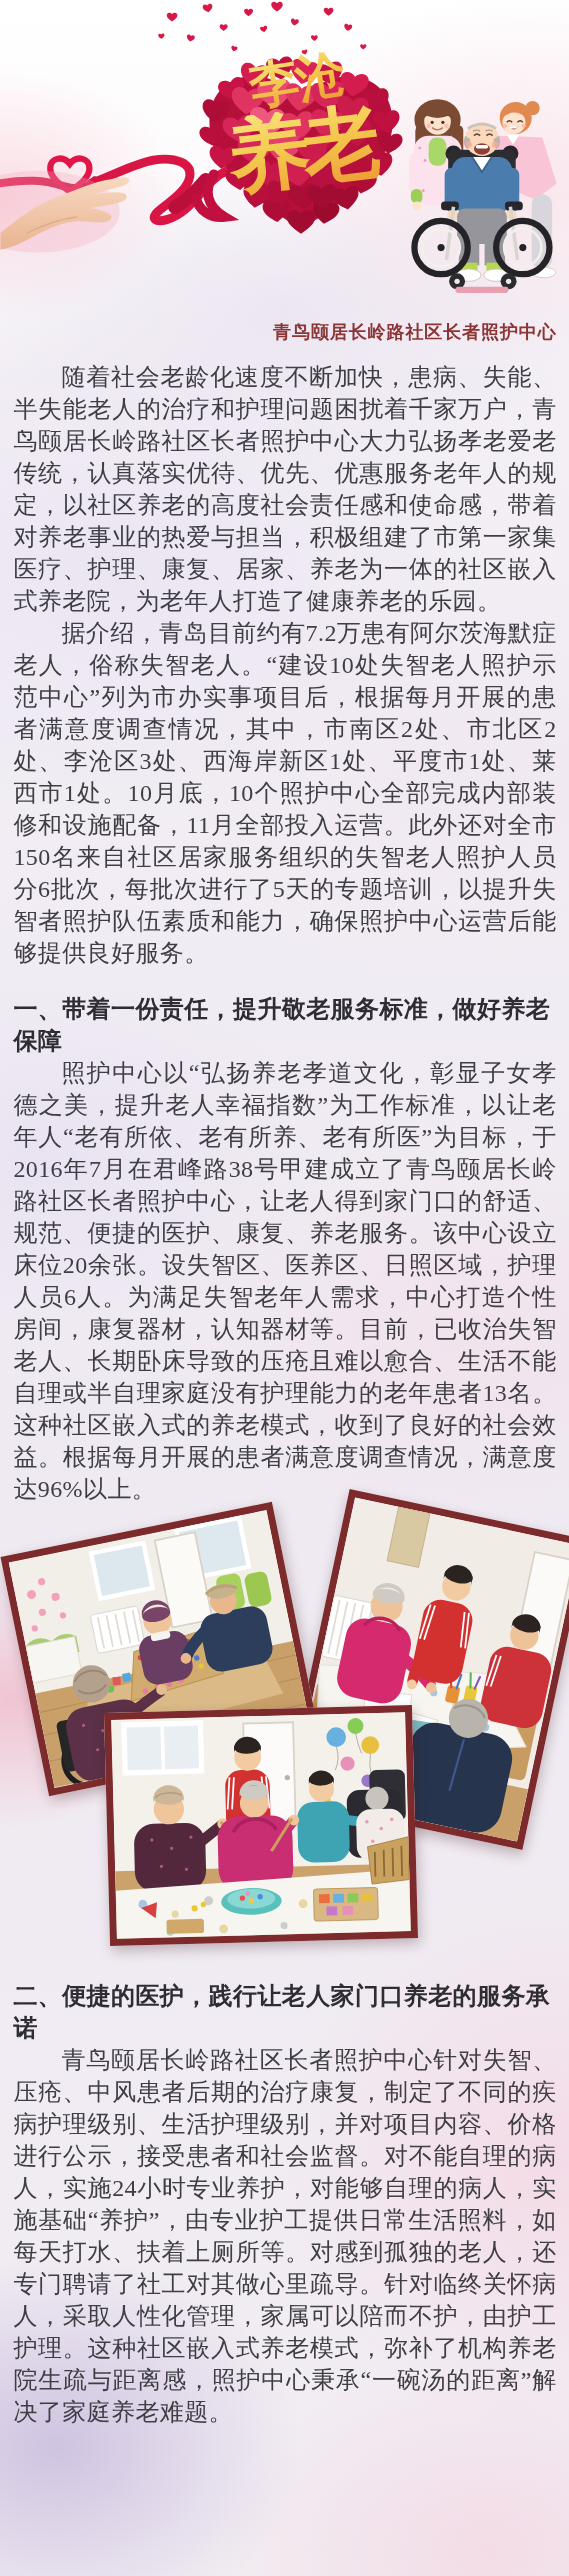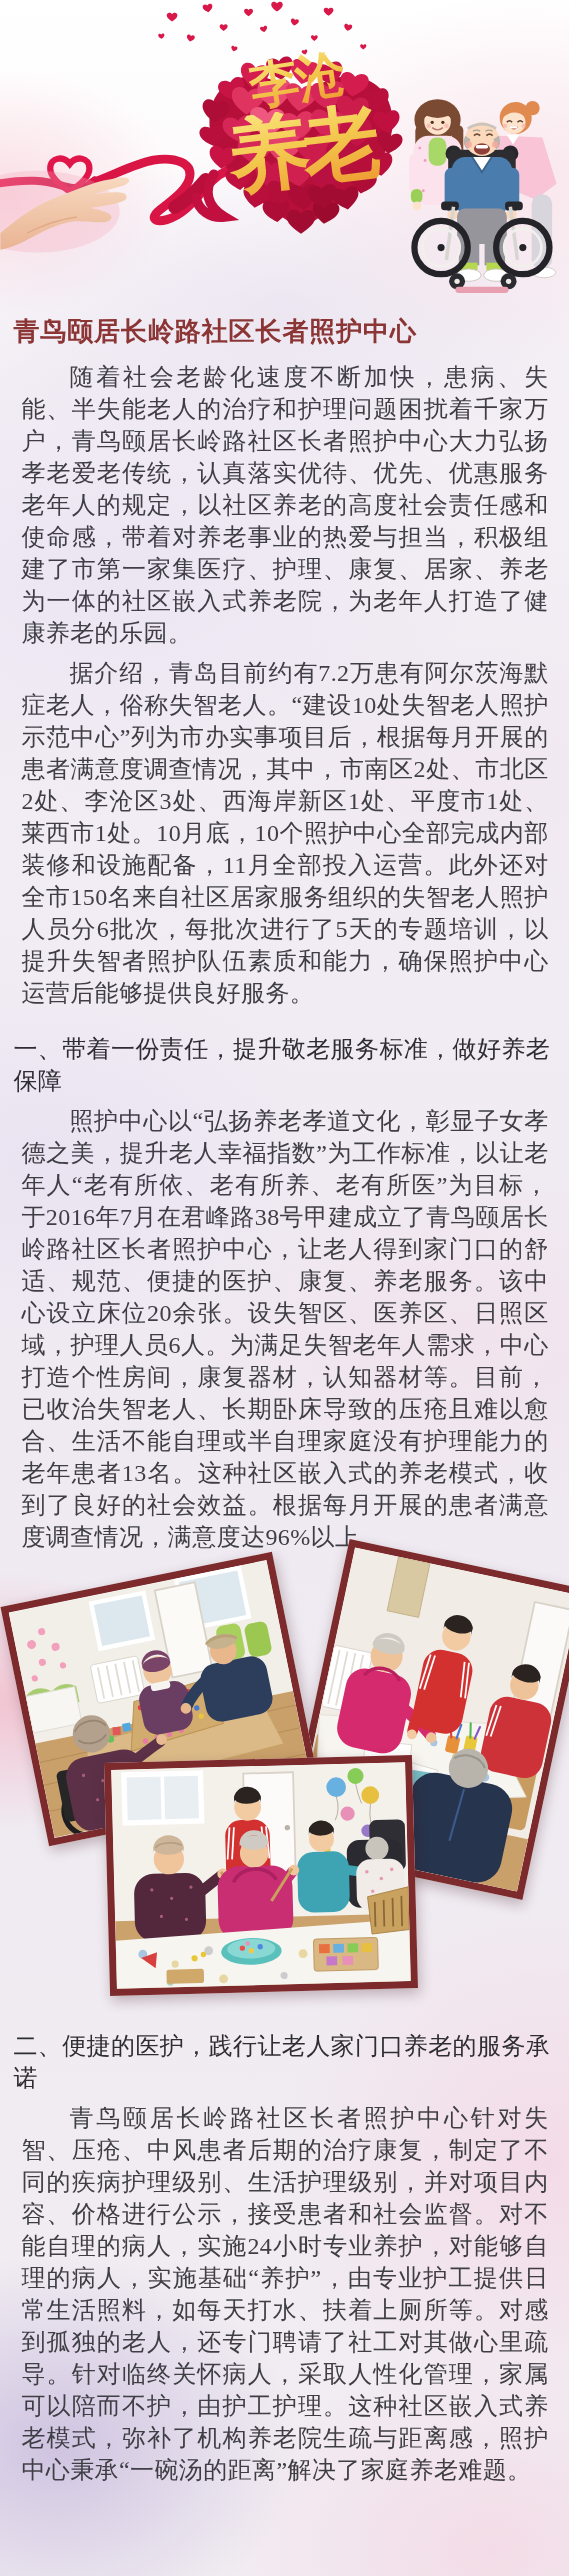--- a/index.html
+++ b/index.html
@@ -28,23 +28,23 @@
   .badge span{
     position:absolute;font-weight:700;line-height:1;
     background:linear-gradient(170deg,#fae47e 0%,#f3c94e 45%,#ee9a32 100%);
     -webkit-background-clip:text;background-clip:text;color:transparent;
     text-shadow:none;font-family:"Liberation Serif","DejaVu Serif",serif;
   }
   .badge-top{left:249px;top:55px;font-size:50px;letter-spacing:-2.7px;transform:rotate(-9deg);}
   .badge-bottom{left:228px;top:109px;font-size:82px;letter-spacing:-7.1px;transform:rotate(-7deg);}
   
   .content{padding:0 13.4px;}
-  .title{font-size:26px;line-height:34px;text-align:left;color:#8b3535;margin:1.8px 0 12.5px;font-weight:700;letter-spacing:0.9px;}
-  .para{font-size:24px;line-height:32px;text-indent:2em;text-align:justify;margin:8px;color:#3f3e45;letter-spacing:0.4px;}
-  .sec{font-size:24px;line-height:32px;font-weight:400;color:#2e2d33;margin:24px 0 0;letter-spacing:0.4px;}
+  .title{font-size:18px;line-height:34px;text-align:right;color:#8b3535;margin:1.8px 0 12.5px;font-weight:700;letter-spacing:0.9px;}
+  .para{font-size:24px;line-height:32px;text-indent:2em;text-align:justify;margin:0;color:#3f3e45;letter-spacing:0.4px;}
+  .sec{font-size:24px;line-height:32px;font-weight:700;color:#2e2d33;margin:24px 0 0;letter-spacing:0.4px;}
   
   .collage{position:relative;height:445px;margin-top:5.3px;}
   .photo{position:absolute;border:7.1px solid #7c2a2c;background:#fff;box-shadow:1.8px 5.3px 12.5px rgba(60,20,30,.28);}
   .photo svg{display:block;}
   .photo1{left:9px;top:16px;transform:rotate(-11.5deg);z-index:2;}
   .photo2{left:301px;top:0;transform:rotate(12deg);z-index:1;}
   .photo3{left:94px;top:198px;transform:rotate(-1.5deg);z-index:3;}
 </style>
 </head>
 <body>

